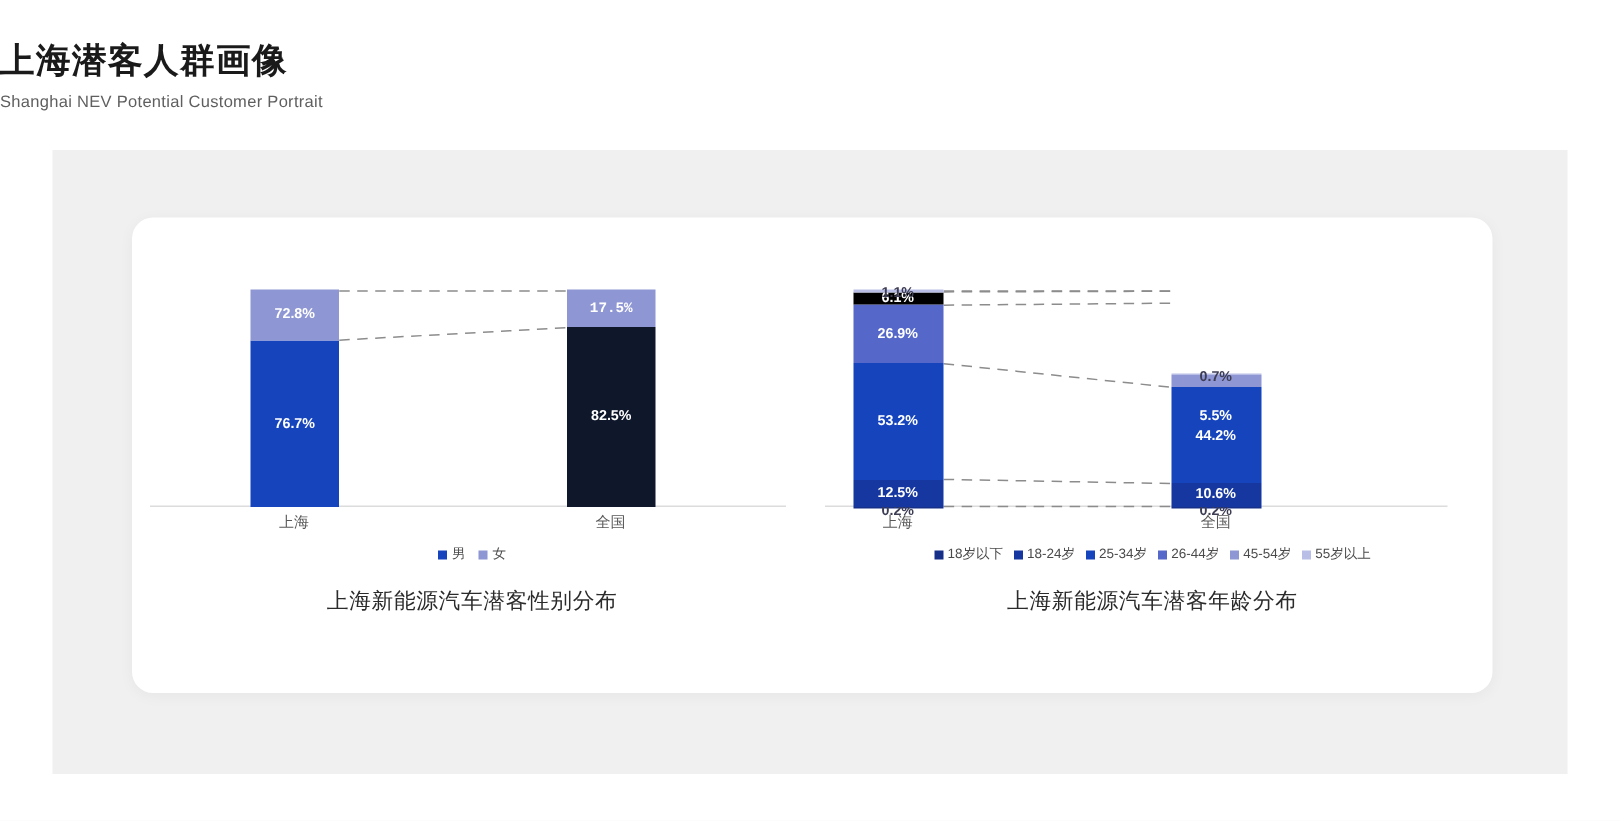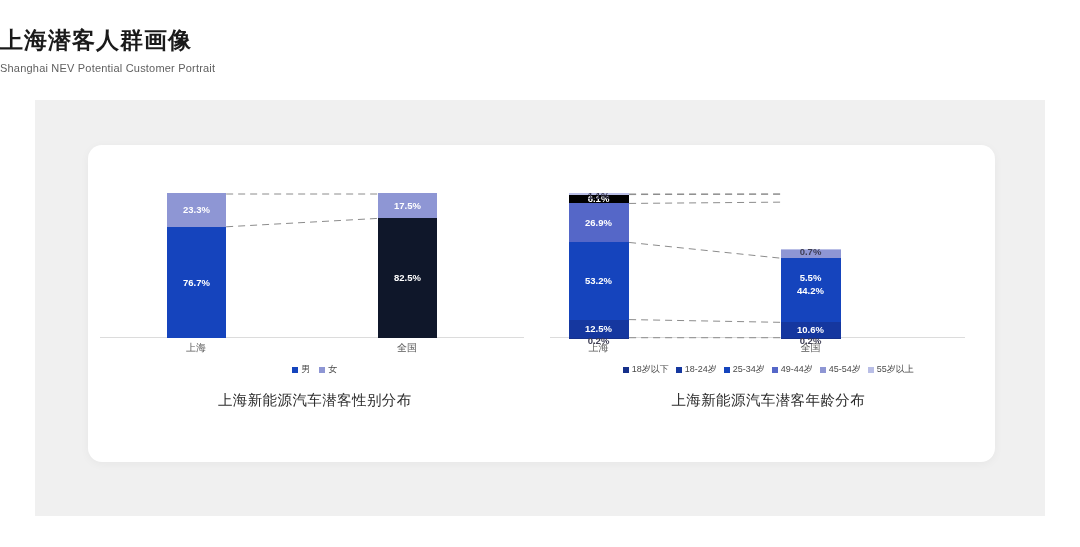--- a/index.html
+++ b/index.html
@@ -213,29 +213,29 @@
           <div class="axis-line"></div>
           <svg class="connectors" viewBox="0 0 453 145" preserveAspectRatio="none">
               <line x1="138" y1="33.785" x2="290" y2="25.375" stroke="#8c8c8c" stroke-width="1" stroke-dasharray="7 5" vector-effect="non-scaling-stroke"></line>
               <line x1="138" y1="1" x2="290" y2="1" stroke="#8c8c8c" stroke-width="1" stroke-dasharray="7 5" vector-effect="non-scaling-stroke"></line>
             </svg>
           <div class="bar bar-sh">
               <div class="seg" style="height: 76.7%; background: rgb(21, 68, 189);">
                 <span class="seg-label" style="color: rgb(255, 255, 255);">76.7%</span>
               </div>
               <div class="seg" style="height: 23.3%; background: rgb(142, 150, 212);">
-                <span class="seg-label" style="color: rgb(255, 255, 255);">23.3%</span>
+                <span class="seg-label" style="color: rgb(255, 255, 255);">72.8%</span>
               </div>
             </div>
           <div class="bar bar-cn">
               <div class="seg" style="height: 82.5%; background: #0f172a;">
                 <span class="seg-label" style="color: rgb(255, 255, 255);">82.5%</span>
               </div>
               <div class="seg" style="height: 17.5%; background: rgb(142, 150, 212);">
-                <span class="seg-label" style="color: rgb(255, 255, 255);">17.5%</span>
+                <span class="seg-label" style="color: rgb(255, 255, 255); font-family: Liberation Mono, monospace;">17.5%</span>
               </div>
             </div>
         </div>
         <div class="xticks">
             <div class="xtick" style="left: 108px;">上海</div>
             <div class="xtick" style="left: 319px;">全国</div>
           </div>
         <div class="legend">
             <span class="legend-item">
               <span class="swatch" style="background: rgb(21, 68, 189);"></span>
@@ -310,21 +310,21 @@
             <span class="legend-item">
               <span class="swatch" style="background: rgb(21, 55, 159);"></span>
               <span>18-24岁</span>
             </span>
             <span class="legend-item">
               <span class="swatch" style="background: rgb(21, 68, 189);"></span>
               <span>25-34岁</span>
             </span>
             <span class="legend-item">
               <span class="swatch" style="background: rgb(85, 103, 200);"></span>
-              <span>49-44岁</span>
+              <span>26-44岁</span>
             </span>
             <span class="legend-item">
               <span class="swatch" style="background: rgb(142, 150, 212);"></span>
               <span>45-54岁</span>
             </span>
             <span class="legend-item">
               <span class="swatch" style="background: rgb(185, 190, 230);"></span>
               <span>55岁以上</span>
             </span>
           </div>

